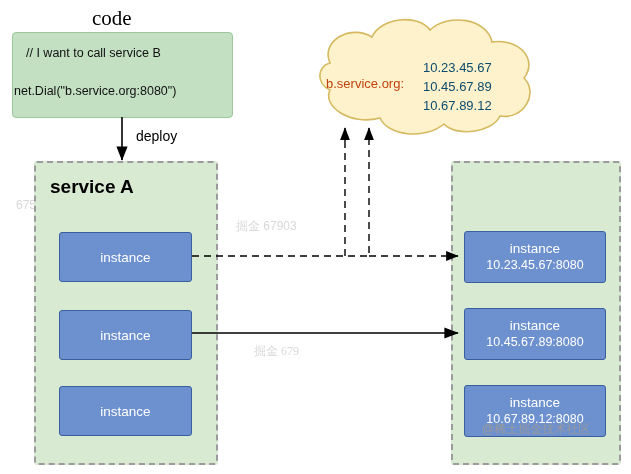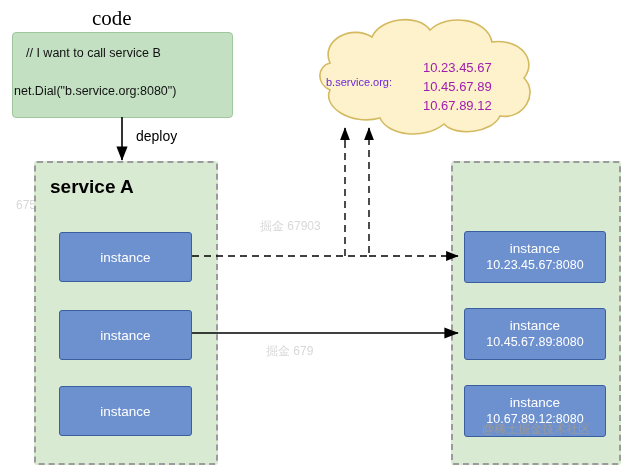--- a/index.html
+++ b/index.html
@@ -94,41 +94,41 @@
   .inst-a2 { top: 310px; }
   .inst-a3 { top: 386px; }
 
   .inst-b { left: 464px; width: 140px; height: 50px; }
   .inst-b1 { top: 231px; }
   .inst-b2 { top: 308px; }
   .inst-b3 { top: 385px; }
   .inst-b .ip { font-size: 12.5px; }
   .cloud-text-domain {
     left: 326px; top: 76px;
-    font-size: 11px;
-    color: #6d28d9;
+    font-size: 13px;
+    color: #c2410c;
   }
   .cloud-ips {
     left: 423px; top: 58px;
     font-size: 13px;
-    color: #a21caf;
+    color: #0c4a6e;
     line-height: 19px;
     text-align: center;
   }
 
   
   .wm {
     color: #d8d8d8;
     font-size: 12px;
     user-select: none;
   }
   .wm1 { left: 8px; top: 198px; padding-left: 8px; }
-  .wm2 { left: 260px; top: 218px; }
+  .wm2 { left: 236px; top: 218px; }
   .wm3 { left: 545px; top: 200px; }
-  .wm4 { left: 266px; top: 343px; }
+  .wm4 { left: 254px; top: 343px; font-family: Liberation Serif, serif; }
   .wm-credit {
     left: 482px; top: 421px;
     color: #9a9a9a;
     font-size: 12px;
   }
   svg.overlay {
     position: absolute;
     left: 0; top: 0;
     width: 631px; height: 474px;
     pointer-events: none;

